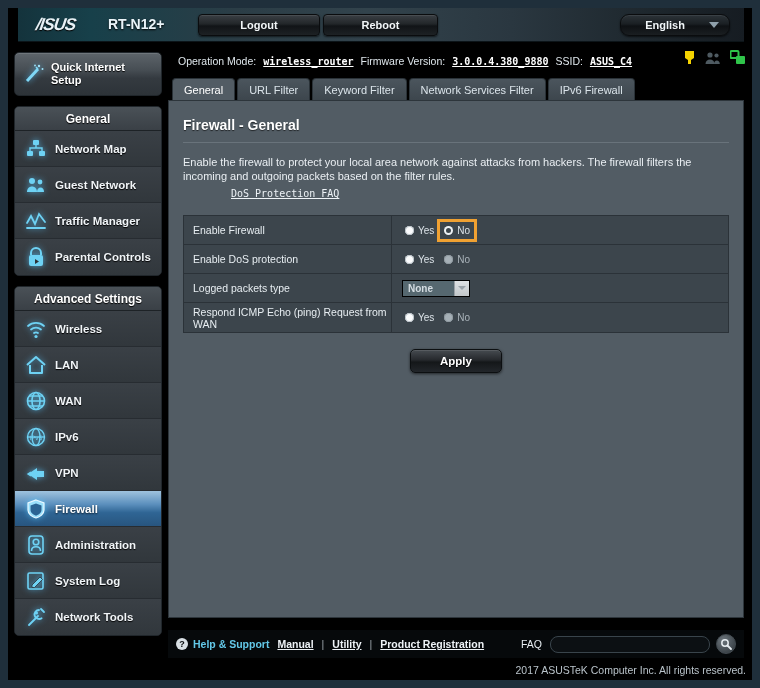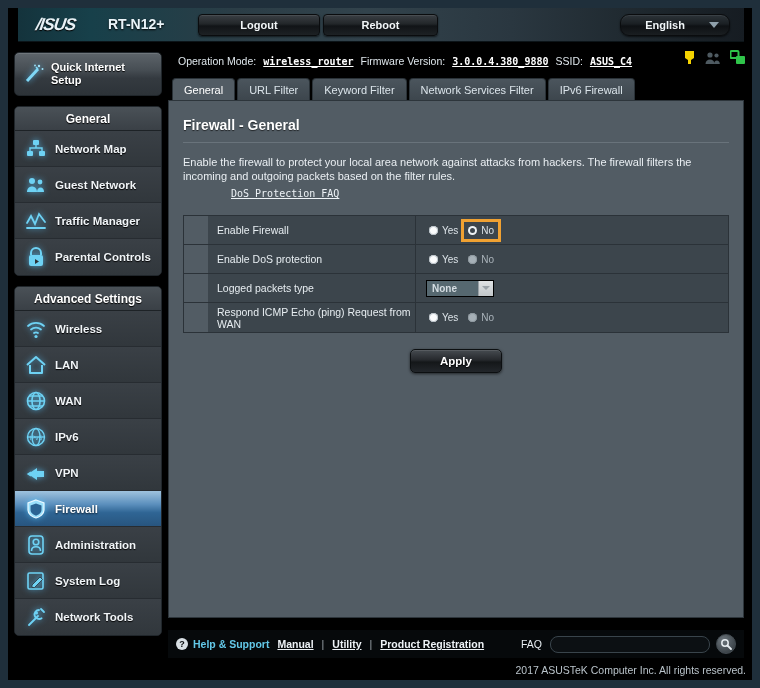--- a/index.html
+++ b/index.html
@@ -129,21 +129,21 @@
   .pdesc { margin: 12px 16px 0 14px; color: #e9eef2; font-size: 11px; line-height: 14px; }
   .faqlink { display: inline-block; margin: 2px 0 0 14px; font-family: "DejaVu Sans Mono", monospace;
              font-size: 10px; color: #eef3f7; text-decoration: underline; cursor: pointer; padding-left: 48px; }
 
   .ftable { margin: 14px 14px 0 14px; border: 1px solid #2b3238; }
   .frow { display: flex; height: 29px; align-items: stretch; border-bottom: 1px solid #2b3238; }
   .frow:last-child { border-bottom: none; }
   .frow .fname {
     width: 208px; flex: 0 0 208px; display: flex; align-items: center;
     padding-left: 9px; color: #e7edf1; font-size: 10.5px;
-    background: #3c454c; border-right: 1px solid #2b3238; margin-left: 24px;
+    background: #3c454c; border-right: 1px solid #2b3238;
   }
   .frow .fval { flex: 1; display: flex; align-items: center; padding-left: 10px; background: #3c454c; }
 
   .radio-group { display: flex; align-items: center; }
   .radio-opt { display: flex; align-items: center; margin-right: 4px; padding: 2px 3px; cursor: pointer; }
   .radio-opt.focus { outline: 3px solid #f0a132; outline-offset: 1px; }
   .rdot { width: 9px; height: 9px; border-radius: 50%; display: inline-block; }
   .rdot.on  { background: #fbfcfd; box-shadow: inset 0 0 0 1px #b9c2c8; }
   .rdot.off { background: #3c454c; box-shadow: inset 0 0 0 2px #eef2f5; }
   .rdot.dim { background: #a6b0b7; box-shadow: inset 0 0 0 1px #8e989f; }

